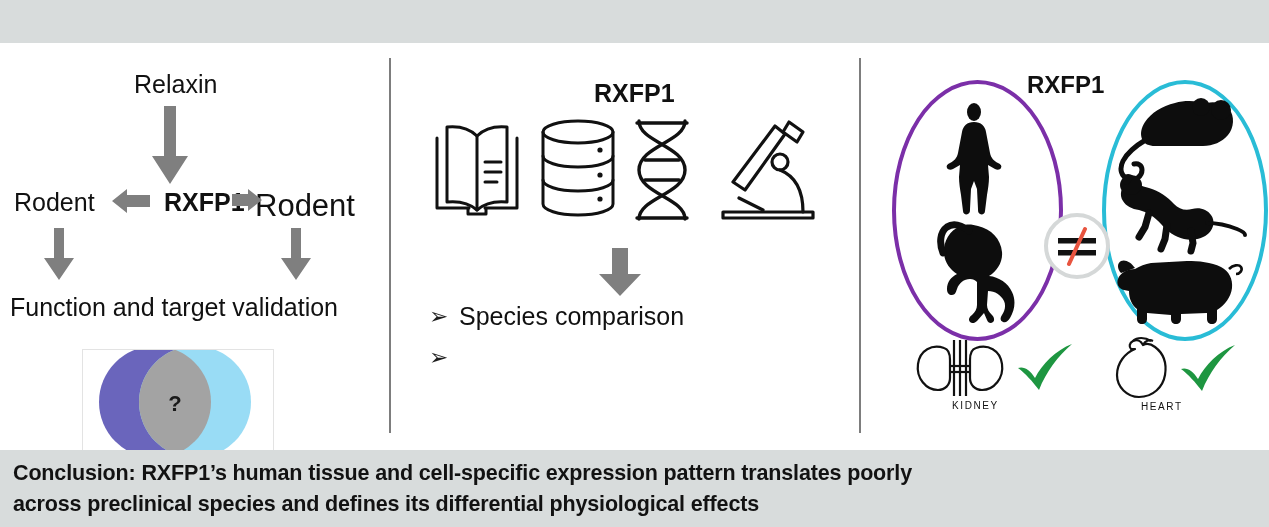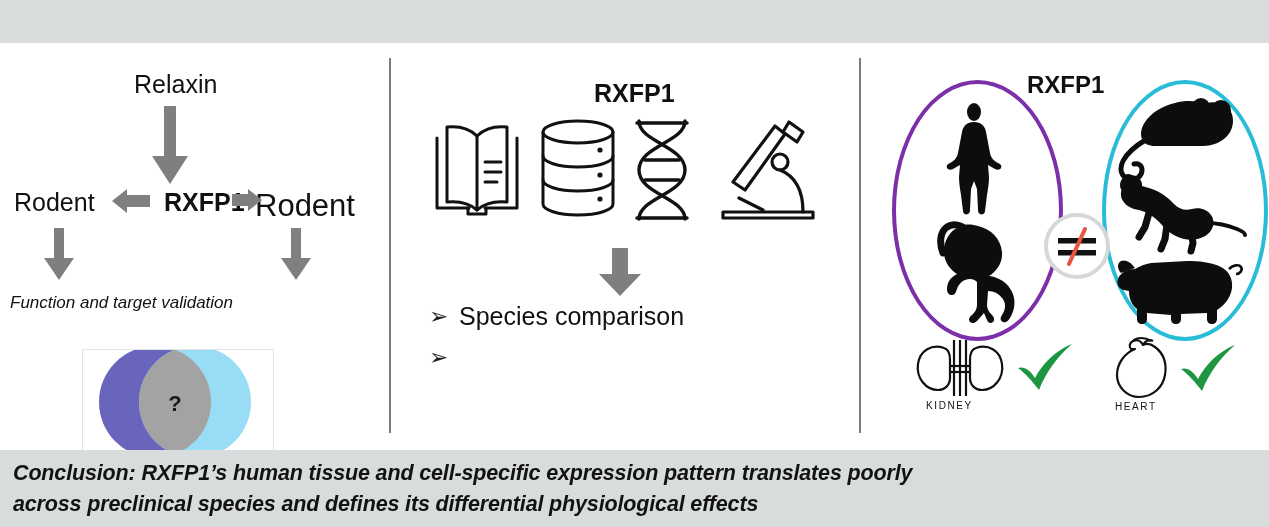--- a/index.html
+++ b/index.html
@@ -26,40 +26,40 @@
   
   .conclusion-band{
     position:absolute;left:0;top:450px;width:1269px;height:77px;
     background:#d8dcdc;
   }
   .conclusion-text{
     position:absolute;left:13px;top:458px;width:1240px;
     font-size:21.5px;font-weight:bold;color:#121212;
     line-height:31px;letter-spacing:-0.15px;
   }
-  .conclusion-text span{display:block;font-style:italic;}
+  .conclusion-text span{display:block;}
 
   
   .divider{
     position:absolute;width:2px;background:#7d7d7d;top:58px;height:375px;
   }
   .divider.d1{left:389px;}
   .divider.d2{left:859px;}
 
   
   .lbl{position:absolute;white-space:nowrap;color:#111;}
 
   
   .left-panel{position:absolute;left:0;top:43px;width:389px;height:366px;}
 
   .relaxin-lbl{left:134px;top:27px;font-size:25px;}
   .human-lbl{left:14px;top:145px;font-size:25px;}
   .rxfp1-left-lbl{left:164px;top:145px;font-size:25px;font-weight:bold;}
   .rodent-lbl{left:255px;top:145px;font-size:31px;}
-  .fn-lbl{left:10px;top:250px;font-size:17px;font-style:italic;}
+  .fn-lbl{left:10px;top:250px;font-size:25px;}
 
   
   .gr{fill:#7f7f7f;}
 
   .arr-down-big{position:absolute;left:152px;top:63px;}
   .arr-left{position:absolute;left:112px;top:146px;}
   .arr-right{position:absolute;left:232px;top:146px;}
   .arr-down-l{position:absolute;left:44px;top:185px;}
   .arr-down-r{position:absolute;left:281px;top:185px;}
 
@@ -97,21 +97,21 @@
     position:absolute;left:185px;top:170px;width:66px;height:66px;
     border-radius:50%;background:#ffffff;border:4px solid #d5d8d8;
     box-sizing:border-box;
   }
 
   .sil{position:absolute;}
 
   .organ-group{position:absolute;}
   .organ-label{
     position:absolute;font-size:10px;letter-spacing:1.6px;color:#111;
-    font-family:"Liberation Sans", sans-serif;white-space:nowrap;
+    font-family:"Liberation Sans", sans-serif;white-space:nowrap;margin-left:26px;
   }
 </style>
 </head>
 <body>
 
 <div class="page">
 
   <div class="header-band"></div>
 
   <div class="divider d1"></div>

